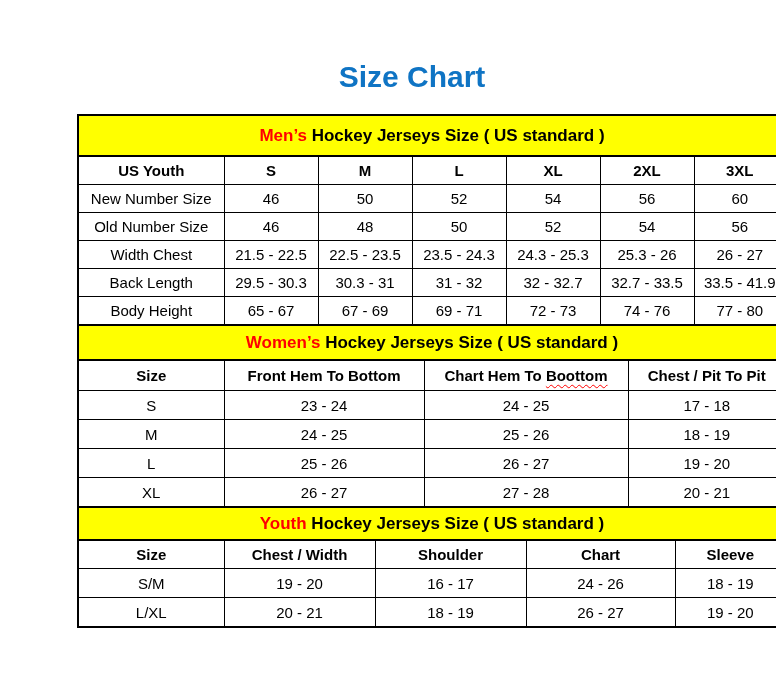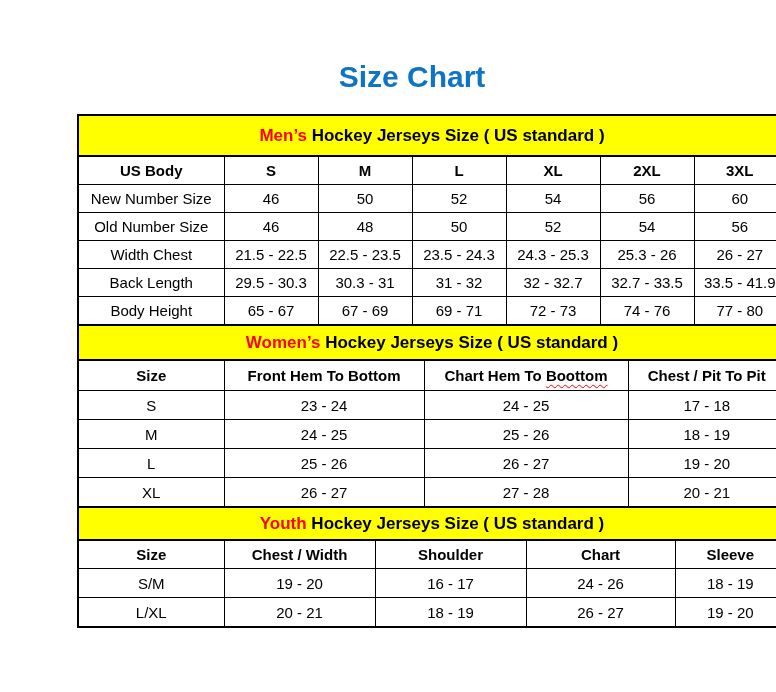--- a/index.html
+++ b/index.html
@@ -81,21 +81,21 @@
         <col style="width:94px">
         <col style="width:94px">
         <col style="width:94px">
         <col>
     </colgroup>
     <tbody>
         <tr class="band">
       <td colspan="7"><span class="hl">Men’s</span><span> Hockey Jerseys Size ( US standard )</span></td>
     </tr>
     <tr class="cols">
-      <th>US Body</th>
+      <th>US Youth</th>
       <th>S</th>
       <th>M</th>
       <th>L</th>
       <th>XL</th>
       <th>2XL</th>
       <th>3XL</th>
     </tr>
     <tr class="datarow">
       <td class="rlabel">New Number Size</td>
       <td>46</td>

